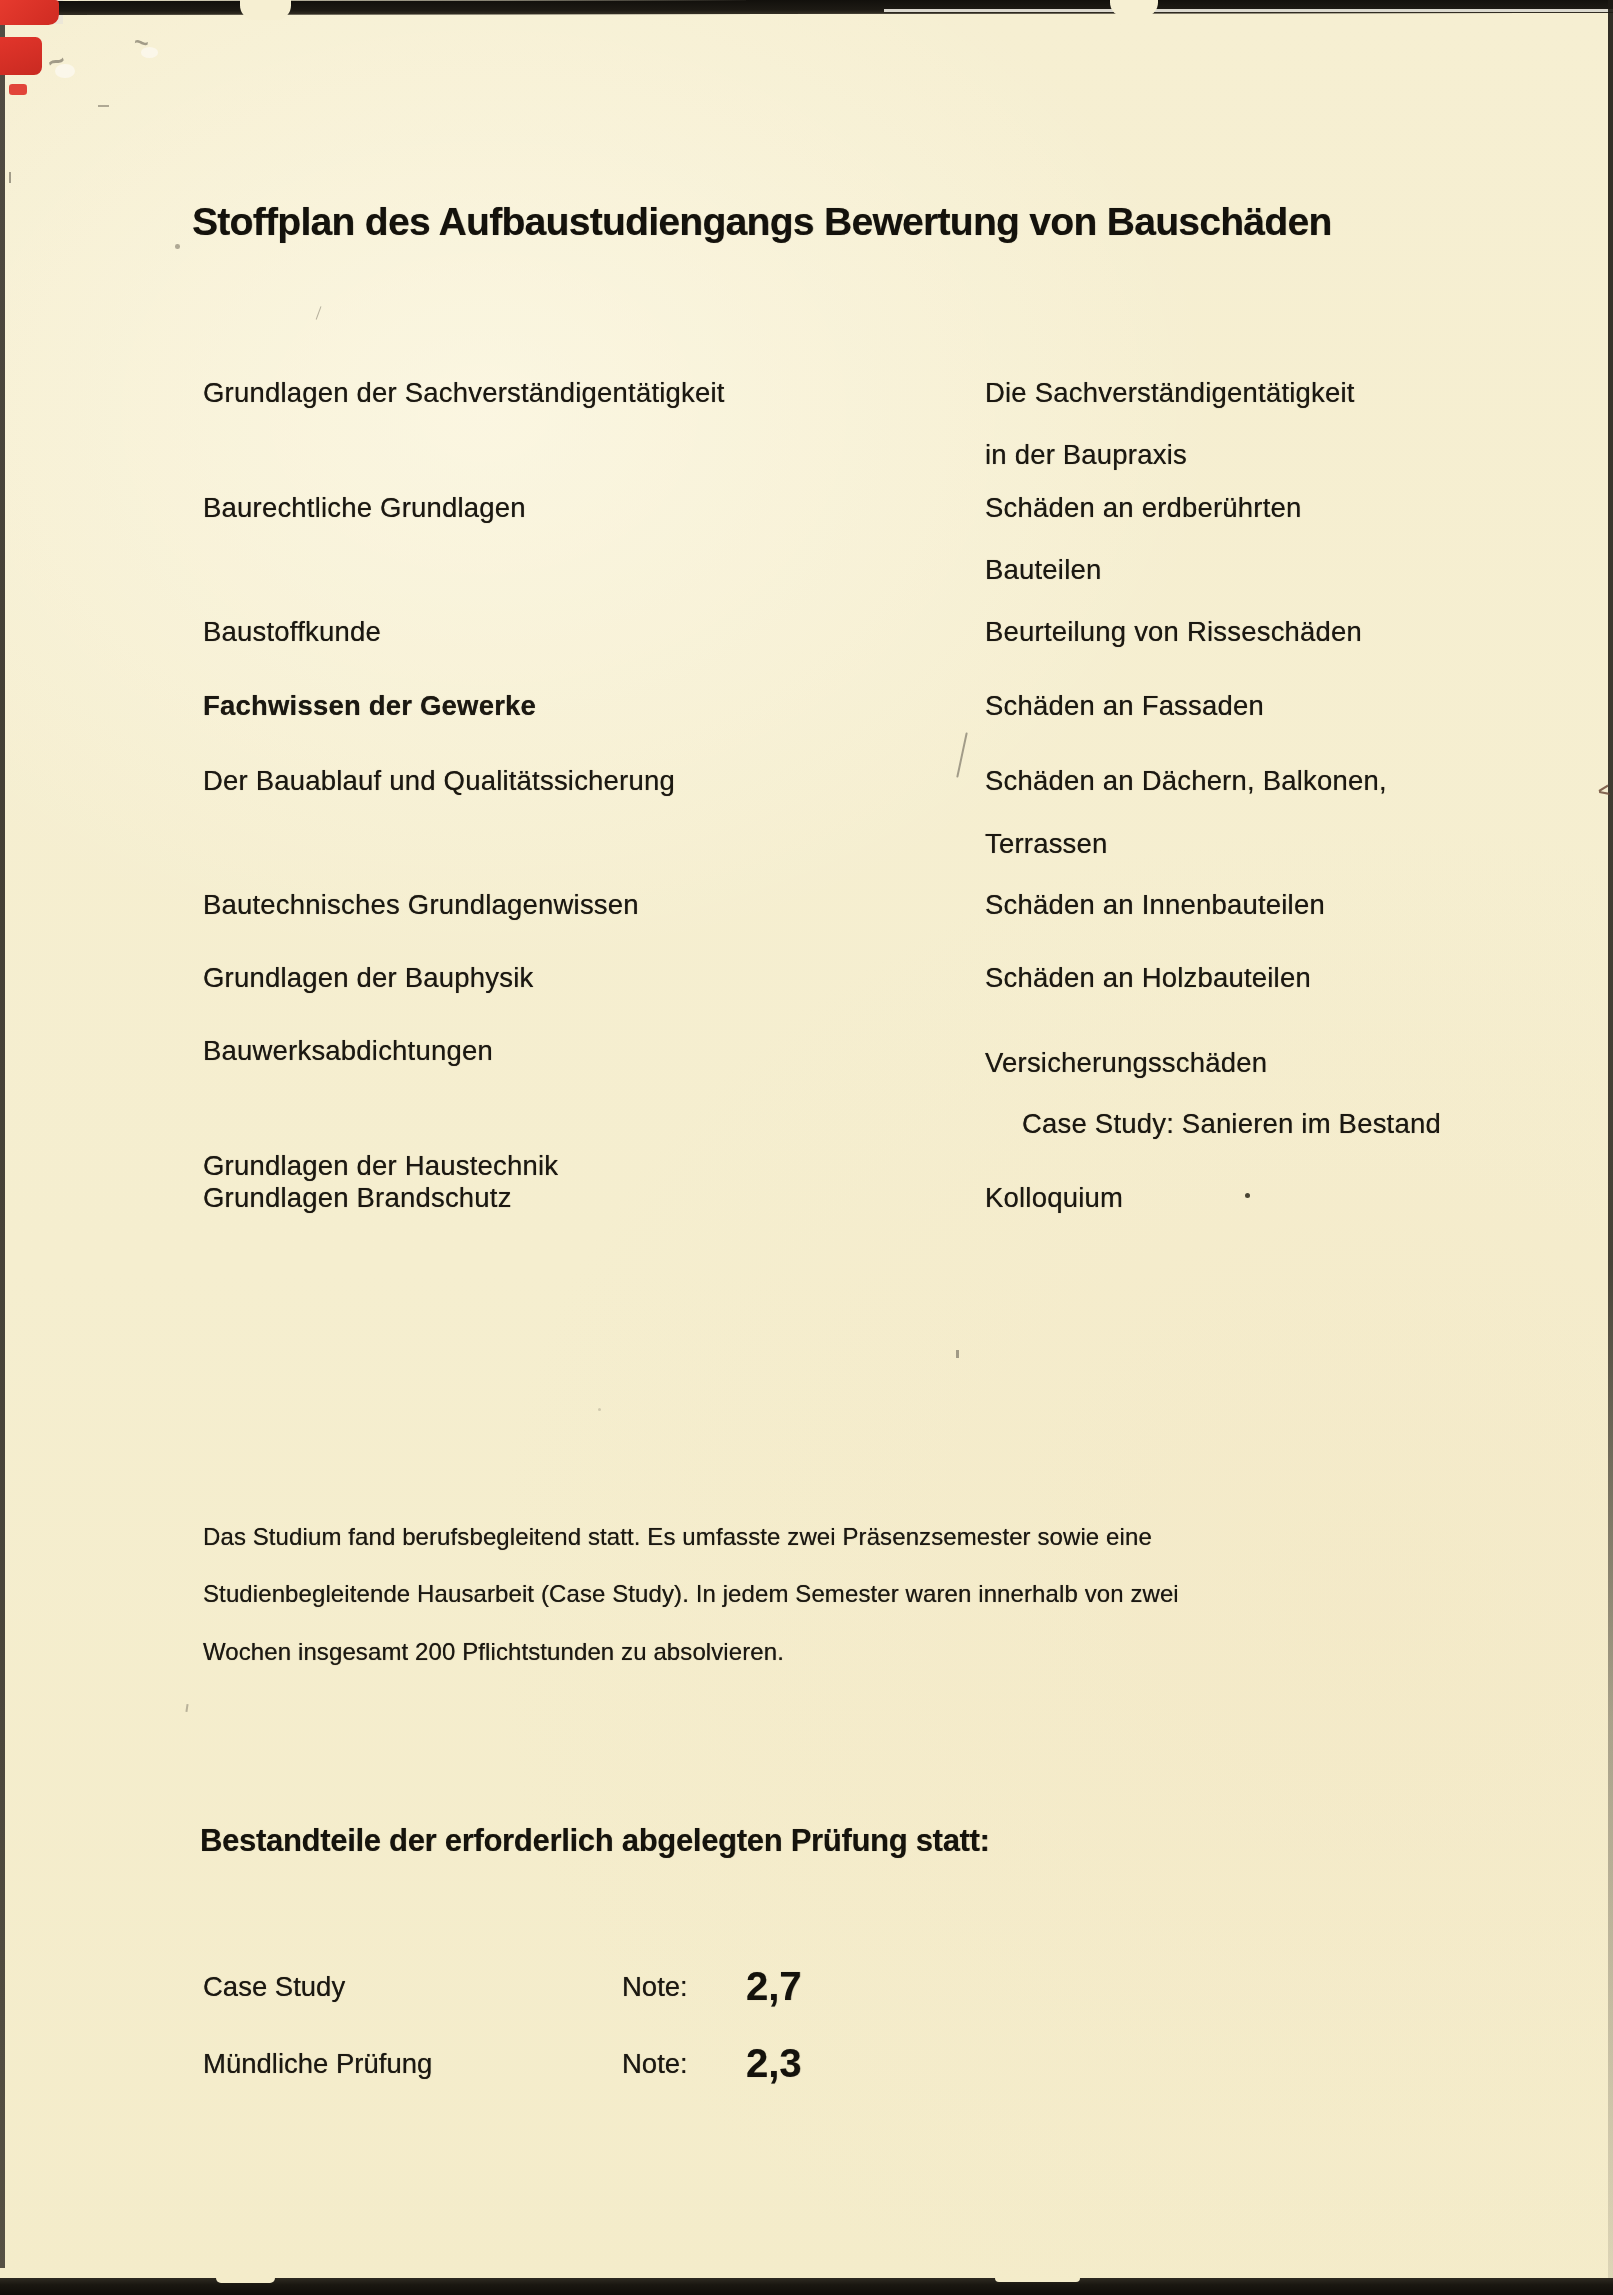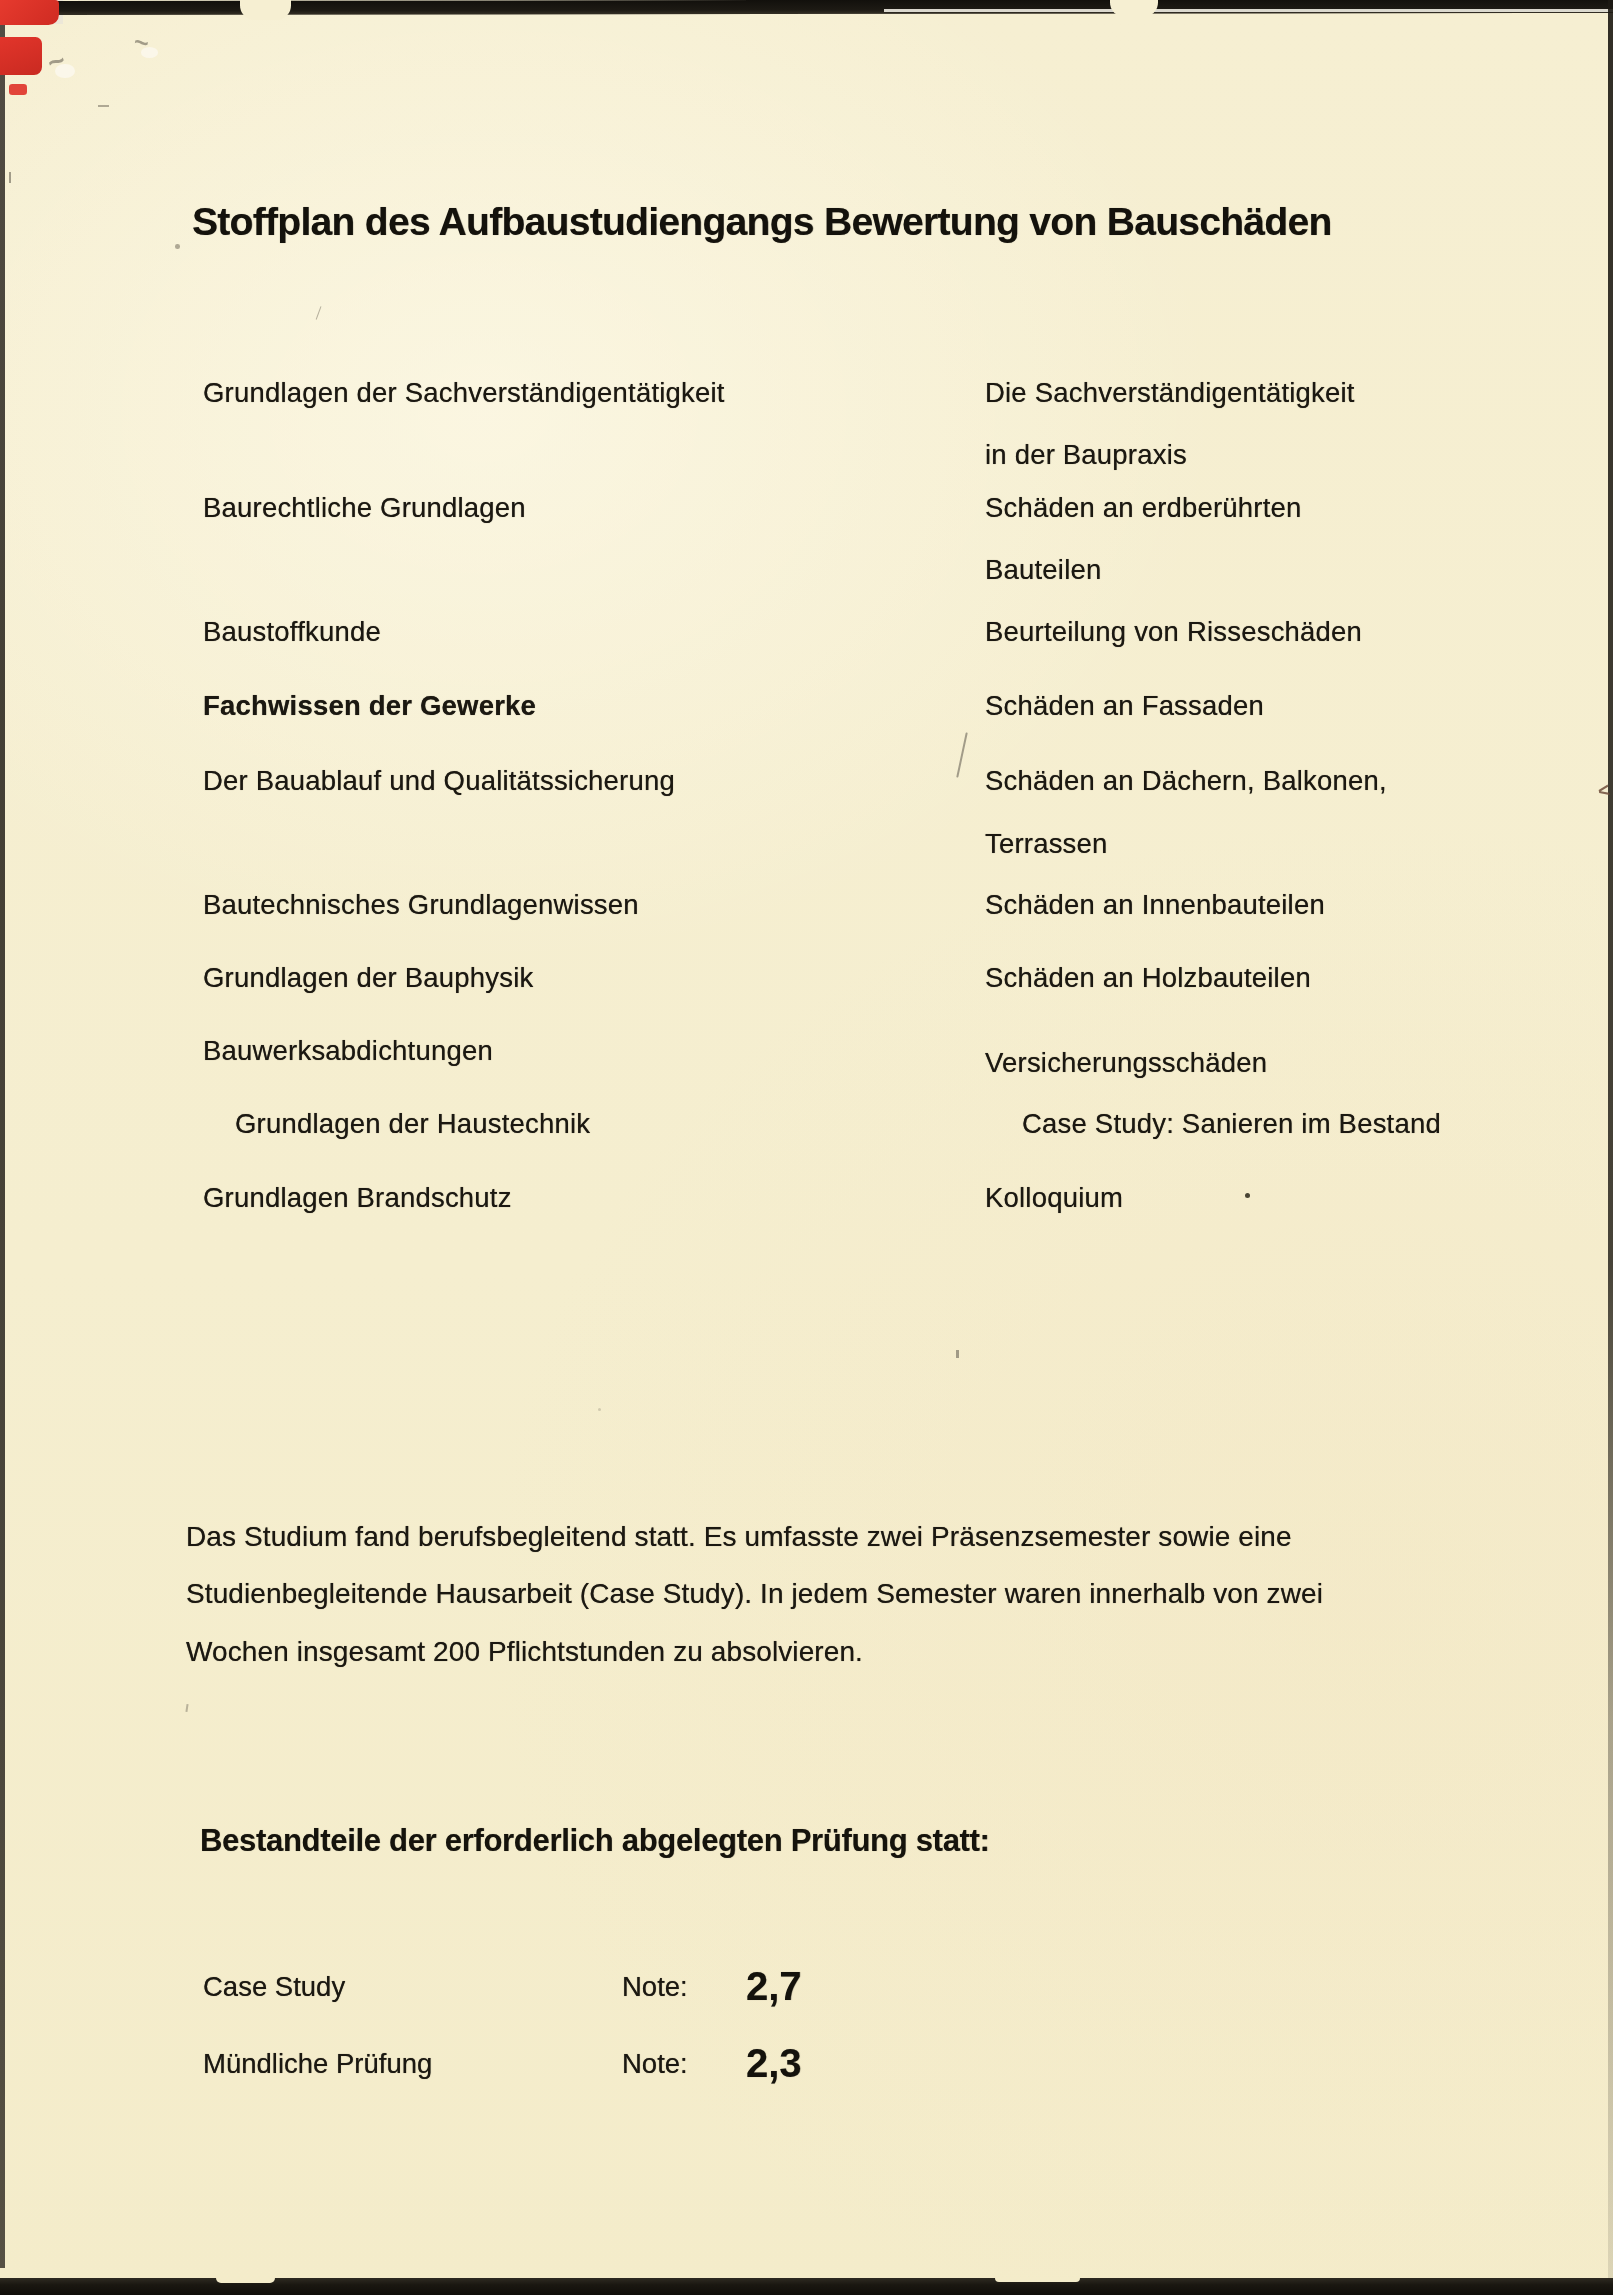--- a/index.html
+++ b/index.html
@@ -22,21 +22,21 @@
   .left-col{left:203px;}
   .right-col{left:985px;}
   #title{
     position:absolute;left:192px;top:199px;font-size:39px;line-height:46px;font-weight:bold;
     color:#14120c;letter-spacing:-0.7px;text-shadow:0.3px 0.3px 0.7px rgba(20,18,12,0.55);white-space:nowrap;
   }
   #exam-heading{
     position:absolute;left:200px;top:1820px;font-size:31px;line-height:42px;font-weight:bold;
     color:#15130c;letter-spacing:-0.3px;text-shadow:0.3px 0.3px 0.7px rgba(20,18,12,0.5);white-space:nowrap;
   }
-  .para-line{position:absolute;left:186px;font-size:28px;line-height:37px;color:#1b1811;
+  .para-line{position:absolute;left:203px;font-size:24px;line-height:37px;color:#1b1811;
     white-space:nowrap;letter-spacing:0.1px;text-shadow:0 0 0.7px rgba(27,24,17,0.75);}
   .grade-label{position:absolute;font-size:27.5px;color:#1b1811;white-space:nowrap;text-shadow:0 0 0.7px rgba(27,24,17,0.75);}
   .grade-value{position:absolute;font-size:40px;font-weight:bold;color:#14120c;white-space:nowrap;
     text-shadow:0.3px 0.3px 0.7px rgba(20,18,12,0.5);}
   
   #edge-top{position:absolute;left:58px;top:0;width:1556px;height:14.4px;
     background:linear-gradient(180deg,#12100c 0%,#1d1a14 70%,#353026 100%);
     border-radius:0 0 2px 1.3px;transform:rotate(-0.08deg);}
   #edge-top-underline{position:absolute;left:884px;top:8.5px;width:729px;height:3.3px;background:#fcf9ee;opacity:.85;}
   .edge-notch{position:absolute;top:0;background:#f6efd2;border-radius:0 0 14.4px 14.4px;}
@@ -104,21 +104,21 @@
   <div id="title">Stoffplan des Aufbaustudiengangs Bewertung von Bauschäden</div>
 
   <div class="t left-col" style="top:375px;">Grundlagen der Sachverständigentätigkeit</div>
   <div class="t left-col" style="top:490px;">Baurechtliche Grundlagen</div>
   <div class="t left-col" style="top:614px;">Baustoffkunde</div>
   <div class="t left-col" style="top:688px;font-weight:bold;">Fachwissen der Gewerke</div>
   <div class="t left-col" style="top:763px;">Der Bauablauf und Qualitätssicherung</div>
   <div class="t left-col" style="top:887px;">Bautechnisches Grundlagenwissen</div>
   <div class="t left-col" style="top:960px;">Grundlagen der Bauphysik</div>
   <div class="t left-col" style="top:1033px;">Bauwerksabdichtungen</div>
-  <div class="t left-col" style="top:1106px;margin-left:32px;">Grundlagen der Haustechnik</div>
+  <div class="t left-col" style="top:1148px;">Grundlagen der Haustechnik</div>
   <div class="t left-col" style="top:1180px;">Grundlagen Brandschutz</div>
 
   <div class="t right-col" style="top:375px;">Die Sachverständigentätigkeit</div>
   <div class="t right-col" style="top:437px;">in der Baupraxis</div>
   <div class="t right-col" style="top:490px;">Schäden an erdberührten</div>
   <div class="t right-col" style="top:552px;">Bauteilen</div>
   <div class="t right-col" style="top:614px;">Beurteilung von Risseschäden</div>
   <div class="t right-col" style="top:688px;">Schäden an Fassaden</div>
   <div class="t right-col" style="top:763px;">Schäden an Dächern, Balkonen,</div>
   <div class="t right-col" style="top:826px;">Terrassen</div>

